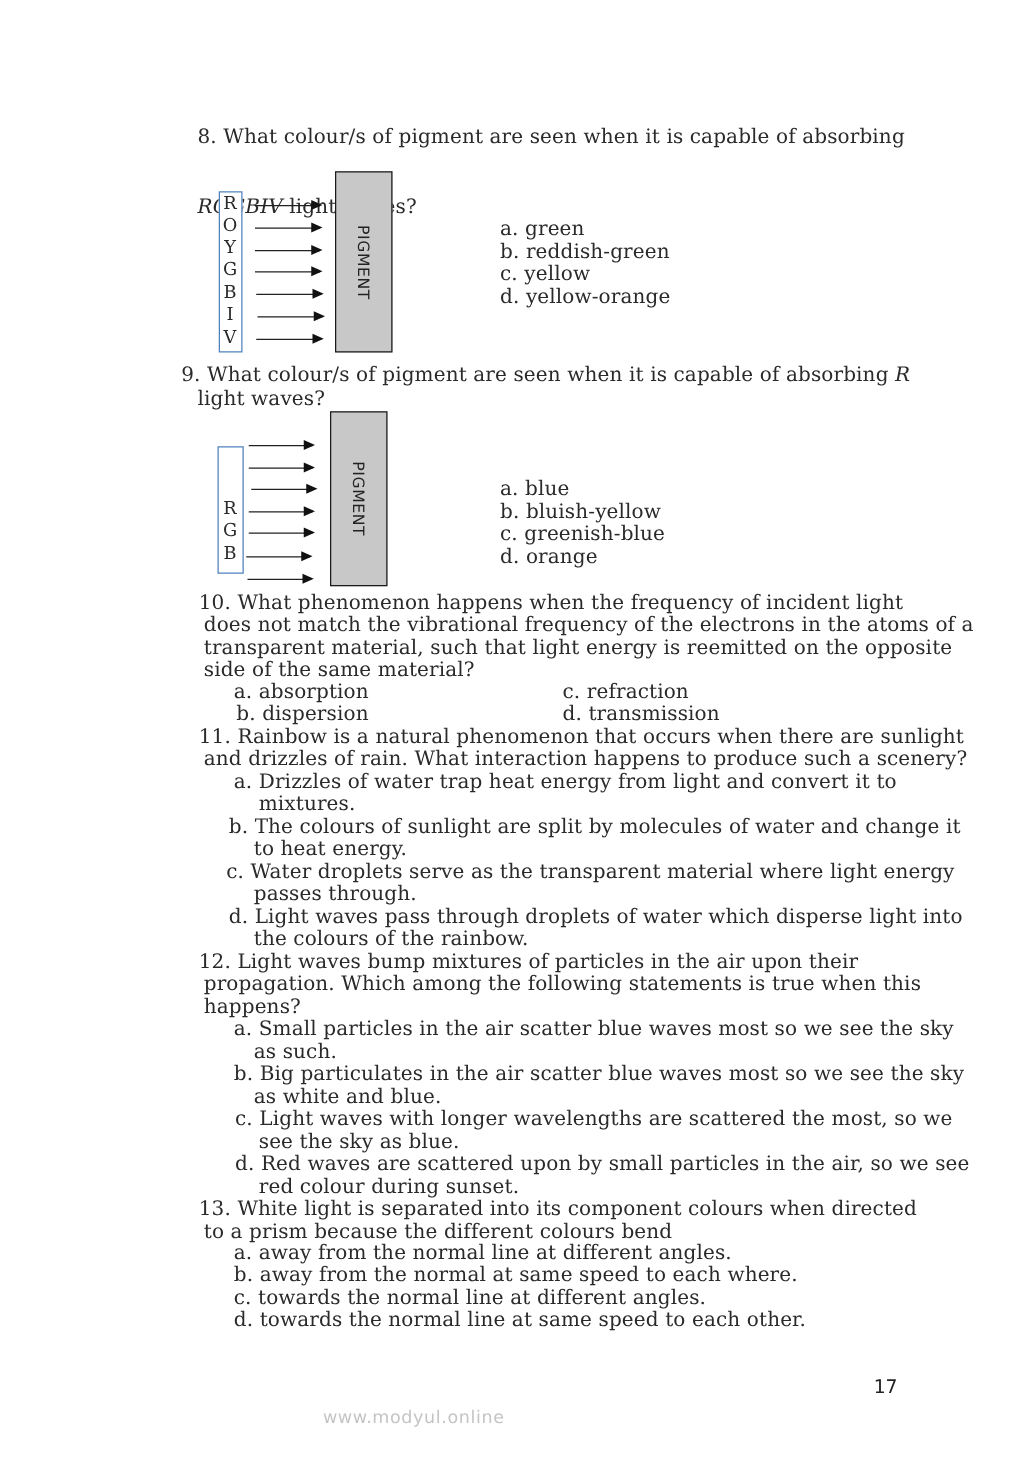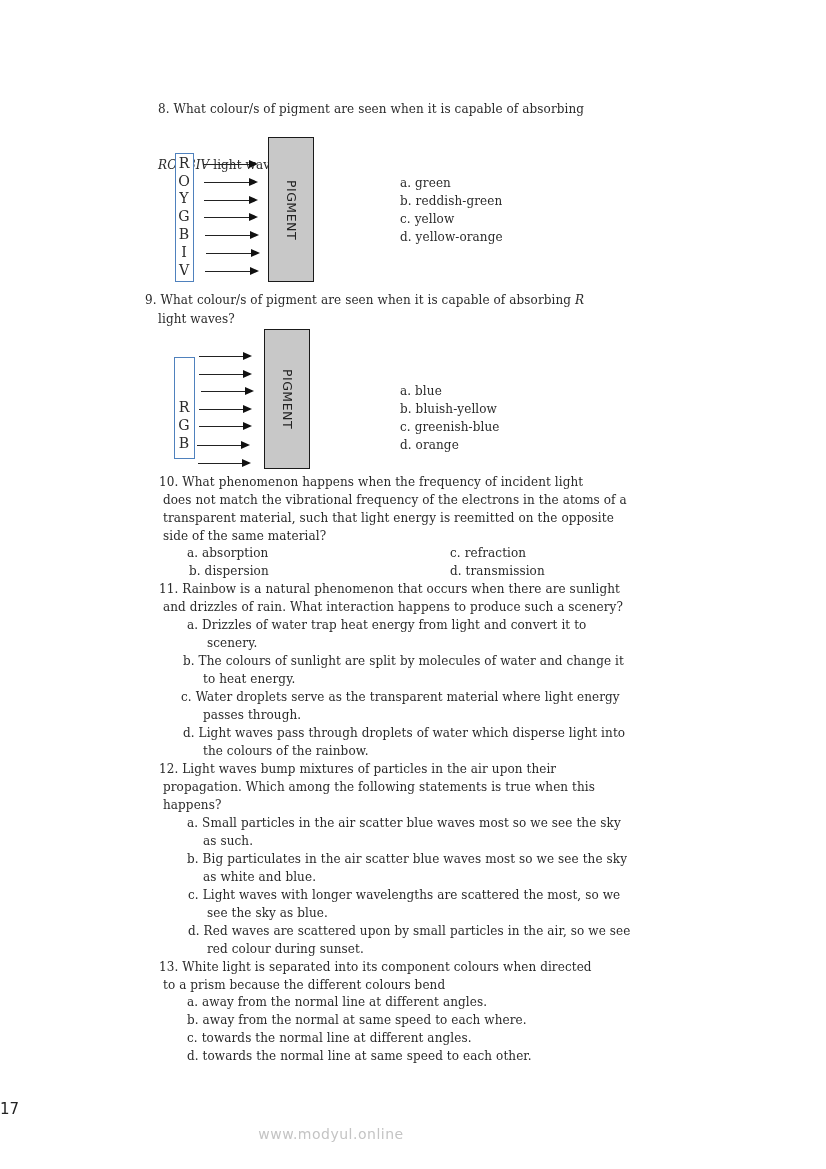--- a/index.html
+++ b/index.html
@@ -1,28 +1,28 @@
 <!DOCTYPE html>
 <html><head>
   <meta charset="utf-8">
   <style>
     html, body { margin: 0; padding: 0; background: #ffffff; }
     body { width: 826px; height: 1169px; position: relative; overflow: hidden;
            font-family: "DejaVu Serif", serif; color: #2a2a2a; }
-    .t { position: absolute; font-size: 12px; line-height: 18px; white-space: nowrap; letter-spacing: 0.1px; }
+    .t { position: absolute; font-size: 16px; line-height: 18px; white-space: nowrap; letter-spacing: 0.1px; }
     .it { font-style: italic; }
     .lbox { position: absolute; border: 1.5px solid #4f81bd; box-sizing: border-box; background: #fff; }
     .lbl { position: absolute; font-size: 14.2px; line-height: 17.5px; width: 18px; text-align: center; }
     .pig { position: absolute; background: #c8c8c8; border: 1.5px solid #1a1a1a; box-sizing: border-box; }
     .pig-label { position: absolute; left: 50%; top: 50%; transform: translate(-50%,-50%) rotate(90deg);
                  font-family: "DejaVu Sans", sans-serif; font-size: 12.5px; letter-spacing: 0.5px; color: #222; white-space: nowrap; }
     .arrow { position: absolute; height: 0; border-top: 1.3px solid #222; }
     .arrow::after { content: ""; position: absolute; right: -2px; top: -5px; border-left: 9px solid #111;
                     border-top: 4.5px solid transparent; border-bottom: 4.5px solid transparent; }
-    .pageno { position: absolute; left: 0; width: 718px; text-align: left; top: 1100px;
+    .pageno { position: absolute; left: 0; width: 718px; text-align: right; top: 1100px;
               font-family: "DejaVu Sans", sans-serif; font-size: 15px; color: #222; }
     .wm { position: absolute; left: 0; width: 662px; text-align: center; top: 1126px;
           font-family: "DejaVu Sans", sans-serif; font-size: 14px; color: #c4c4c4; letter-spacing: 0.5px; }
   </style>
 </head>
 <body>
 
 <div>
   <div class="t" style="left:158px;top:100px;">8. What colour/s of pigment are seen when it is capable of absorbing</div>
   <div class="t" style="left:158px;top:119px;margin-top:37px;"><span class="it">ROGBIV</span><span> light waves?</span></div>
@@ -99,21 +99,21 @@
   <div class="t" style="left:450px;top:544px;">c. refraction</div>
   <div class="t" style="left:450px;top:562px;">d. transmission</div>
 </div>
 
 <div>
   <div class="t" style="left:159px;top:580px;">11. Rainbow is a natural phenomenon that occurs when there are sunlight</div>
   <div class="t" style="left:163px;top:598px;">and drizzles of rain. What interaction happens to produce such a scenery?</div>
 
   <div>
     <div class="t" style="left:187px;top:616px;">a. Drizzles of water trap heat energy from light and convert it to</div>
-    <div class="t" style="left:207px;top:634px;">scenery.</div>
+    <div class="t" style="left:207px;top:634px;">mixtures.</div>
   </div>
   <div>
     <div class="t" style="left:183px;top:652px;">b. The colours of sunlight are split by molecules of water and change it</div>
     <div class="t" style="left:203px;top:670px;">to heat energy.</div>
   </div>
   <div>
     <div class="t" style="left:181px;top:688px;">c. Water droplets serve as the transparent material where light energy</div>
     <div class="t" style="left:203px;top:706px;">passes through.</div>
   </div>
   <div>

